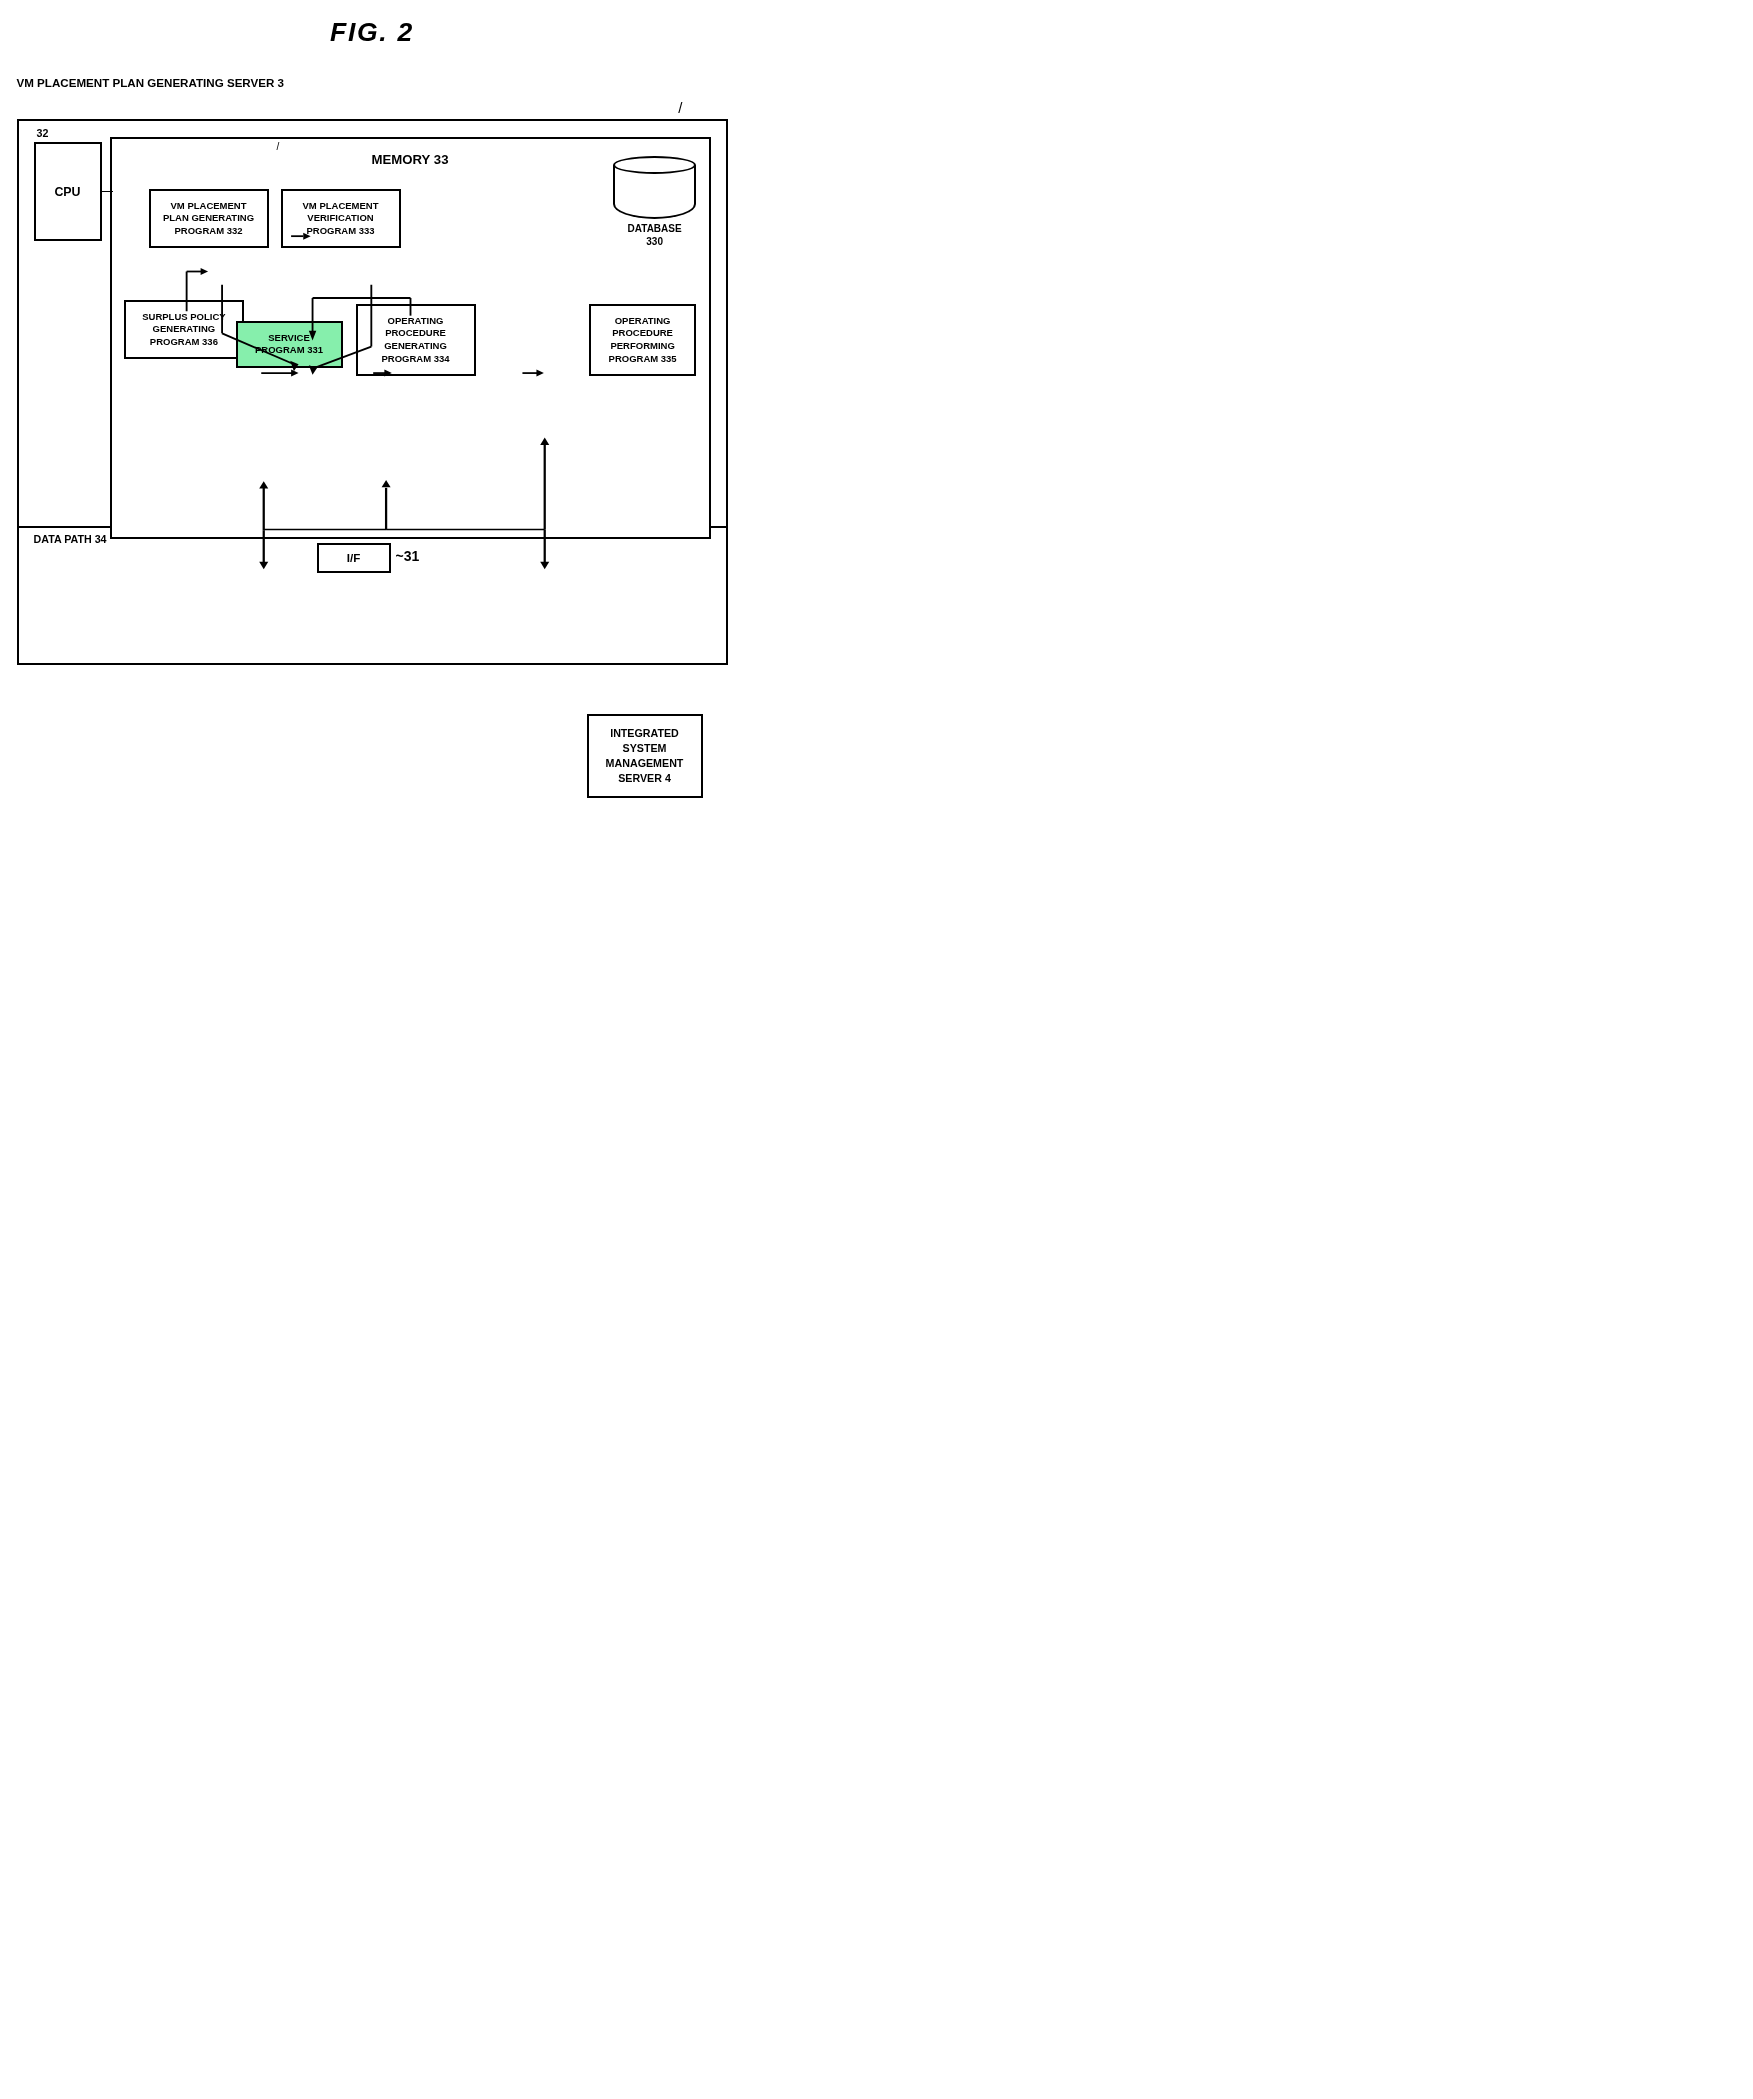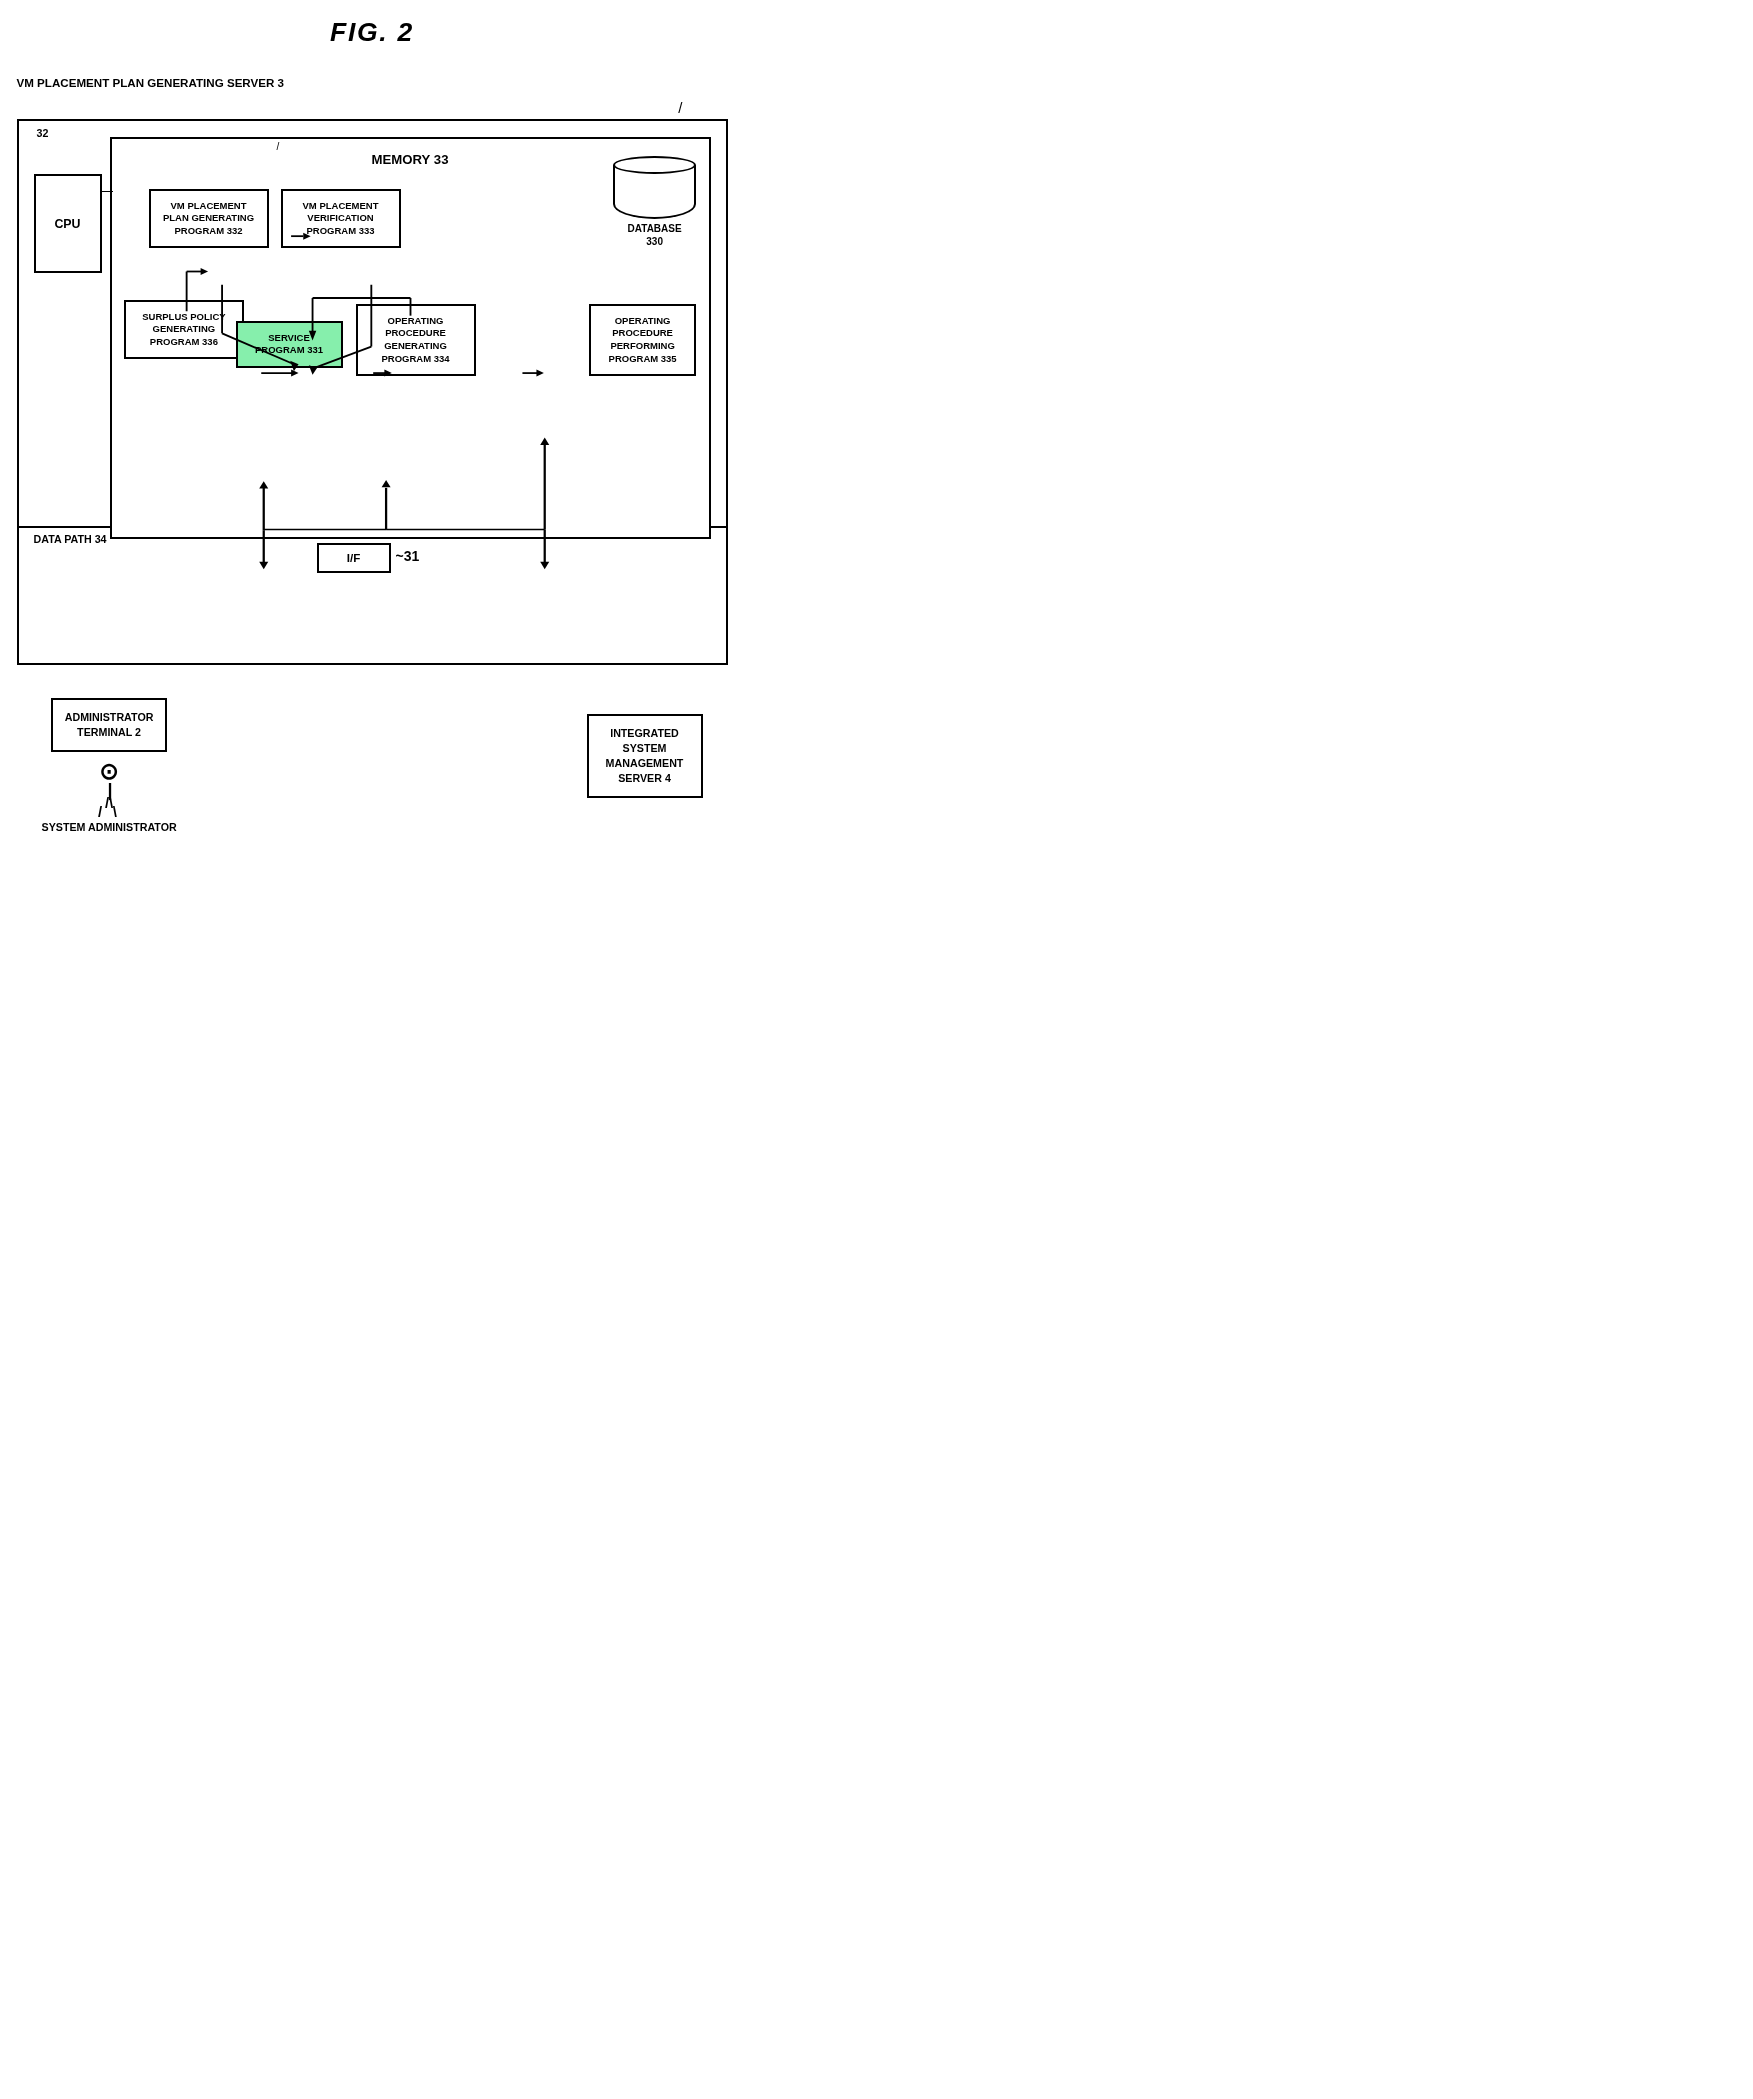--- a/index.html
+++ b/index.html
@@ -33,21 +33,21 @@
 </div>
 
 <div style="text-align:right; padding-right:45px; font-size:15px; margin-bottom:3.3px;">
   /
 </div>
 
 <div style="border:2.1px solid #000; position:relative; background:#fff; padding:0; min-height:546px;">
 
   <div style="position:absolute; left:18px; top:6.6px; font-size:10.7px; font-weight:bold;">32</div>
 
-  <div style="position:absolute; left:15px; top:21.5px; width:68px; border:2.1px solid #000; padding:16.5px 4.1px; text-align:center; font-size:12.4px; font-weight:bold; background:#fff; height:99px; display:flex; align-items:center; justify-content:center;margin-top:32px;">
+  <div style="position:absolute; left:15px; top:21.5px; width:68px; border:2.1px solid #000; padding:16.5px 4.1px; text-align:center; font-size:12.4px; font-weight:bold; background:#fff; height:99px; display:flex; align-items:center; justify-content:center;">
     <span>CPU</span>
   </div>
 
   <div style="position:absolute; left:0; right:0; top:405px; border-top:2.5px solid #000;"></div>
   <div style="position:absolute; left:15px; top:412px; font-size:10.7px; font-weight:bold;">DATA PATH 34</div>
 
   <div style="position:absolute; left:298px; top:422px; width:74px; border:2.1px solid #000; padding:6.6px 4.1px; text-align:center; font-size:11.6px; font-weight:bold; background:#fff;">
     <span>I/F</span>
   </div>
   <div style="position:absolute; left:377px; top:427px; font-size:14px; font-weight:bold;">
@@ -155,34 +155,20 @@
 
     <polygon points="265,556 270,545 275,556" fill="#000"></polygon>
     <polygon points="400,554 405,543 410,554" fill="#000"></polygon>
     <polygon points="575,490 580,479 585,490" fill="#000"></polygon>
   </svg>
 
 </div>
 
 <div style="display:flex; justify-content:space-around; align-items:flex-start; margin-top:8.3px; padding:0 25px; position:relative;">
 
-  <div style="display:flex; flex-direction:column; align-items:center; margin-top:25px;">
-    <div style="border:2.1px solid #000; padding:10px 11.6px; text-align:center; font-size:10.7px; font-weight:bold; line-height:1.4; min-width:107px; background:#fff;">
-      <span style="white-space:pre-line;">ADMINISTRATOR
-TERMINAL 2</span>
-    </div>
-
-    <div style="margin-top:8.3px; font-size:10.7px; font-weight:bold; text-align:center;">
-      <div style="font-size:23px; line-height:1;">⊙</div>
-      <div style="font-size:18px; line-height:0.8; letter-spacing:-1.7px;">|</div>
-      <div style="font-size:15px; line-height:0.6;">/\</div>
-      <div style="font-size:15px; line-height:0.6; letter-spacing:3.3px;">/ \</div>
-      <div style="margin-top:5px; font-size:10.7px; font-weight:bold;">SYSTEM ADMINISTRATOR</div>
-    </div>
-  </div>
 
   <div style="flex:1;"></div>
 
   <div style="display:flex; flex-direction:column; align-items:center; margin-top:41px;">
     <div style="border:2.1px solid #000; padding:10px 11.6px; text-align:center; font-size:10.7px; font-weight:bold; line-height:1.4; min-width:116px; background:#fff;">
       <span style="white-space:pre-line;">INTEGRATED
 SYSTEM
 MANAGEMENT
 SERVER 4</span>
     </div>

